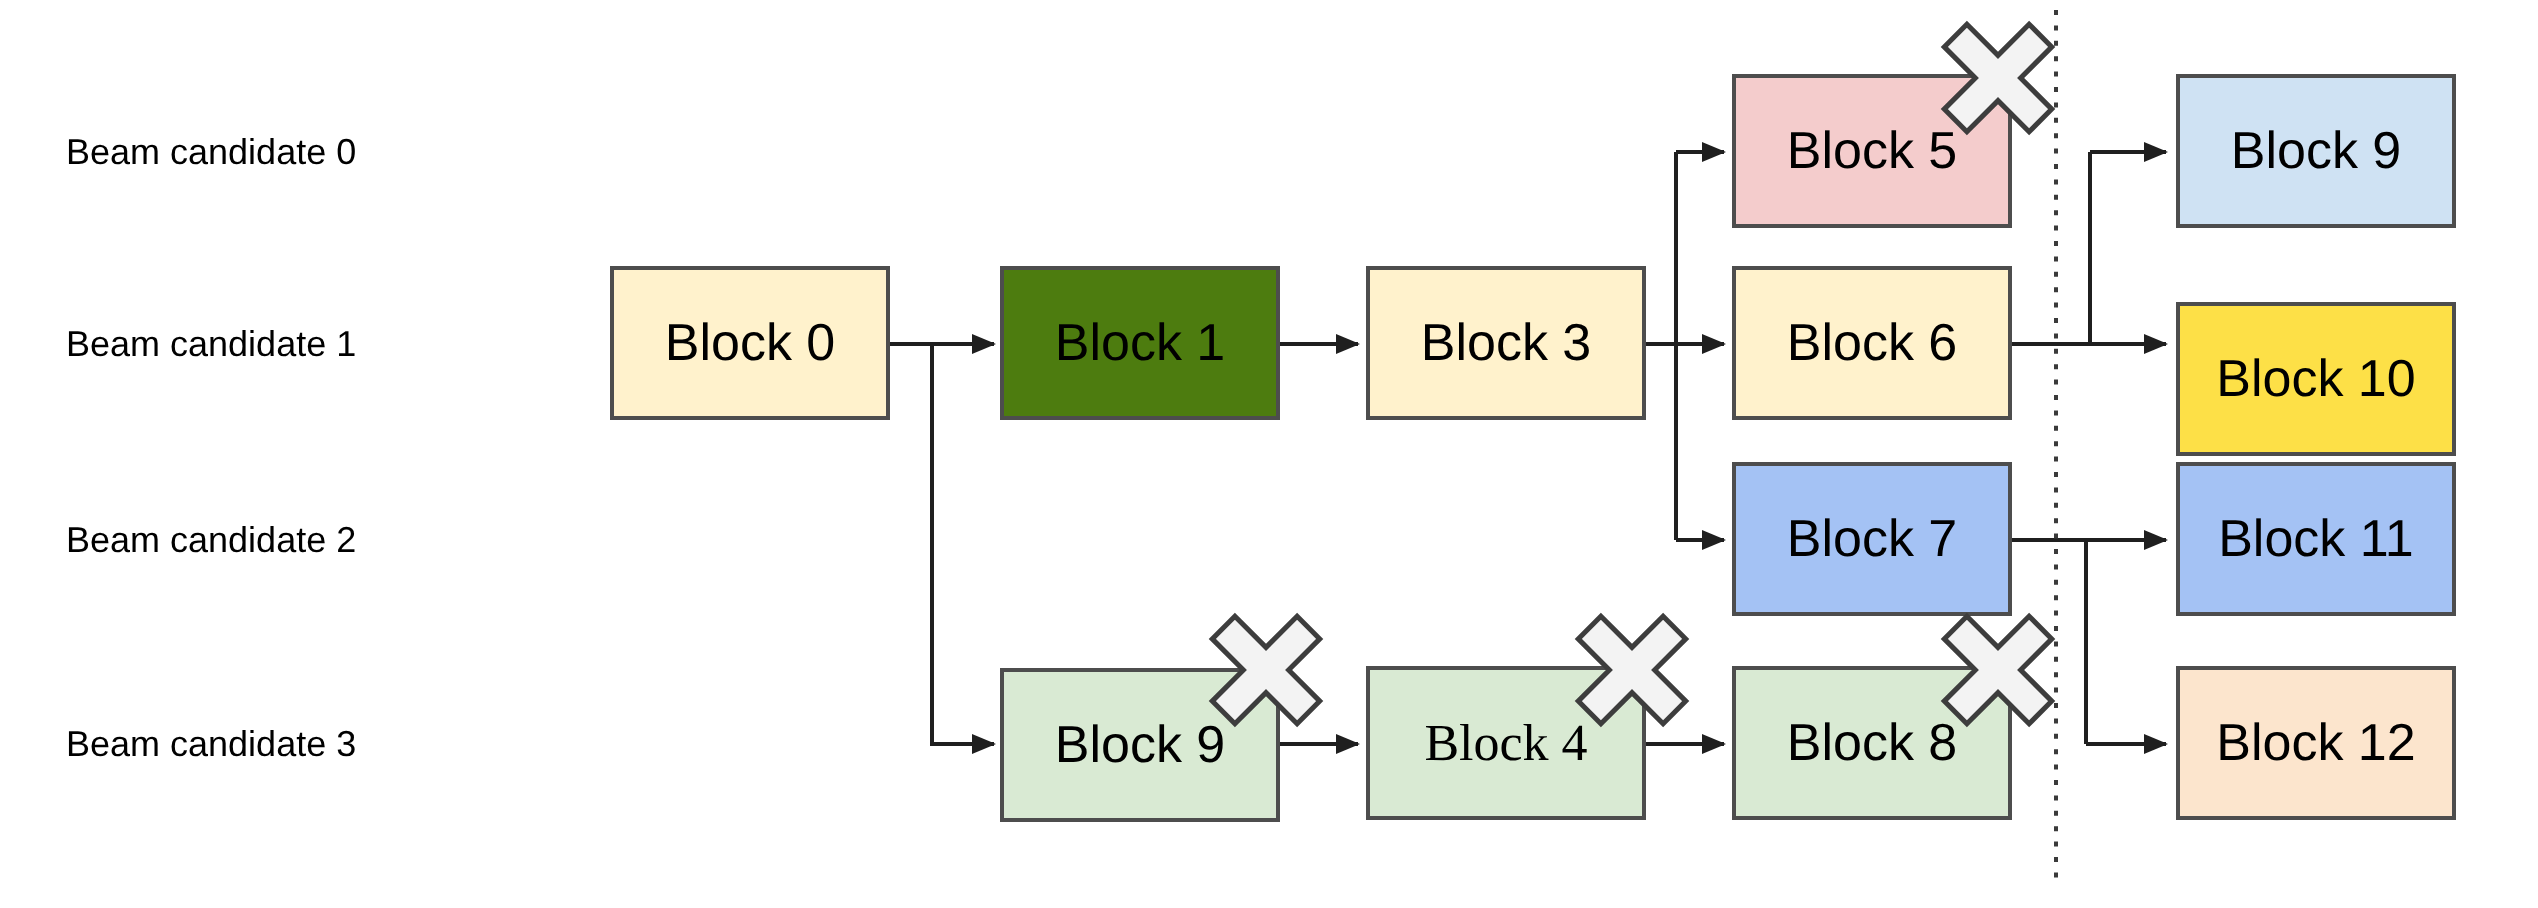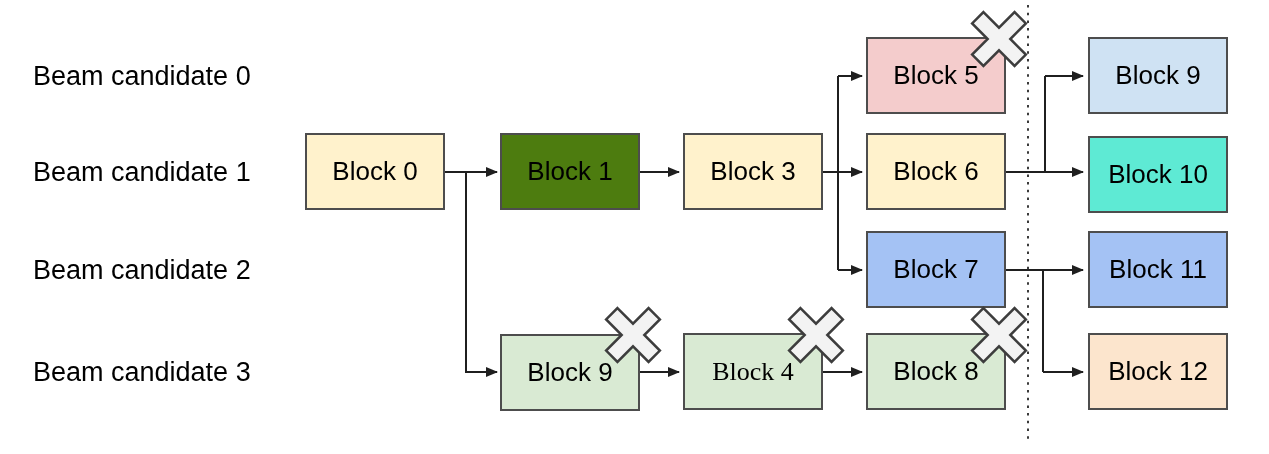--- a/index.html
+++ b/index.html
@@ -2,21 +2,21 @@
 <html><head>
 <meta charset="utf-8">
 <style>
   html,body{margin:0;padding:0;background:#ffffff;}
   .stage{
     position:relative;width:1269px;height:454px;background:#ffffff;
     font-family:"Liberation Sans",sans-serif;overflow:hidden;
   }
   .beam-label{
     position:absolute;left:33px;height:34px;line-height:34px;
-    font-size:27px;color:#000;white-space:nowrap;
+    font-size:18px;color:#000;white-space:nowrap;
   }
   .block{
     position:absolute;width:140px;height:77px;box-sizing:border-box;
     border:2px solid #4d4d4d;display:flex;align-items:center;justify-content:center;
     font-size:26px;color:#000;white-space:nowrap;
   }
   .wires{position:absolute;left:0;top:0;width:1269px;height:454px;}
   .edge{stroke:#1f1f1f;stroke-width:2;fill:none;}
   .edge--arrow{marker-end:url(#arrowhead);}
   .separator{stroke:#3a3a3a;stroke-width:2;stroke-dasharray:2.5 5.2;fill:none;}
@@ -62,21 +62,21 @@
   <div class="block" style="left: 305px; top: 133px; background-color: rgb(255, 242, 204);">Block 0</div>
   <div class="block" style="left: 500px; top: 133px; background-color: #4d7c0f;">Block 1</div>
   <div class="block" style="left: 683px; top: 133px; background-color: rgb(255, 242, 204);">Block 3</div>
   <div class="block" style="left: 866px; top: 37px; background-color: rgb(244, 204, 204);">Block 5</div>
   <div class="block" style="left: 866px; top: 133px; background-color: rgb(255, 242, 204);">Block 6</div>
   <div class="block" style="left: 866px; top: 231px; background-color: rgb(164, 194, 244);">Block 7</div>
   <div class="block" style="left: 500px; top: 334px; background-color: rgb(217, 234, 211);">Block 9</div>
   <div class="block" style="left: 683px; top: 333px; background-color: rgb(217, 234, 211); font-family: Liberation Serif, serif;">Block 4</div>
   <div class="block" style="left: 866px; top: 333px; background-color: rgb(217, 234, 211);">Block 8</div>
   <div class="block" style="left: 1088px; top: 37px; background-color: rgb(207, 226, 243);">Block 9</div>
-  <div class="block" style="left: 1088px; top: 136px; background-color: #5eead4;">Block 10</div>
+  <div class="block" style="left: 1088px; top: 151px; background-color: #fde047;">Block 10</div>
   <div class="block" style="left: 1088px; top: 231px; background-color: rgb(164, 194, 244);">Block 11</div>
   <div class="block" style="left: 1088px; top: 333px; background-color: rgb(252, 229, 205);">Block 12</div>
 
   <svg class="xmark" style="left:969px;top:9px" viewBox="0 0 60 60">
     <g transform="translate(30,30) rotate(45)">
         <path d="M-30 -8 H-8 V-30 H8 V-8 H30 V8 H8 V30 H-8 V8 H-30 Z"></path>
       </g>
   </svg>
   <svg class="xmark" style="left:603px;top:305px" viewBox="0 0 60 60">
     <g transform="translate(30,30) rotate(45)">

